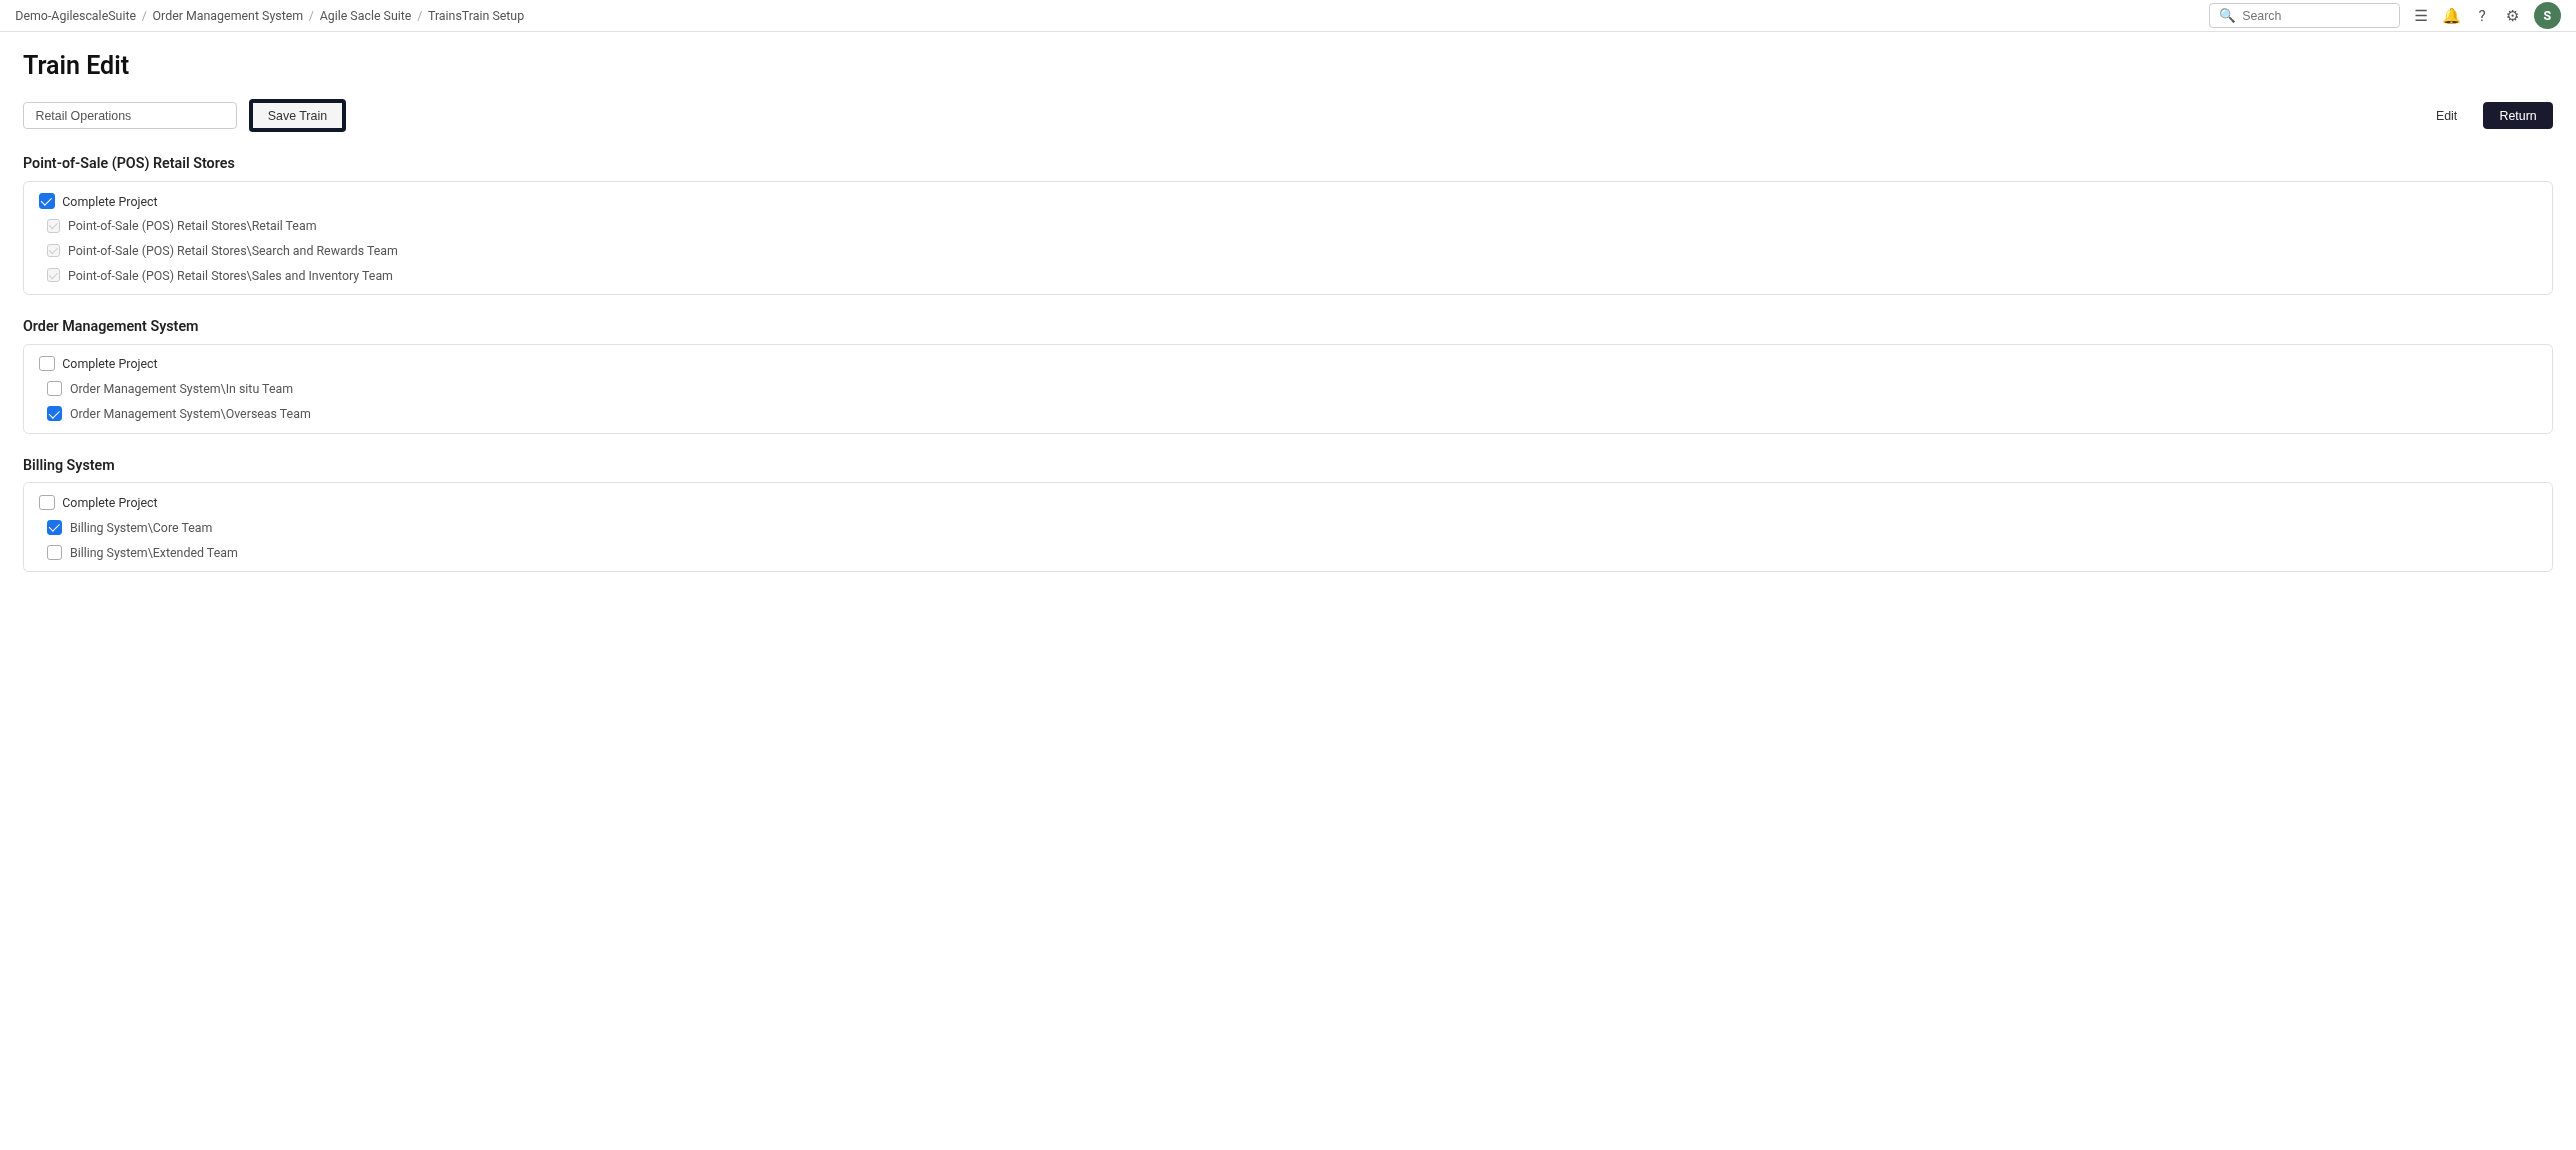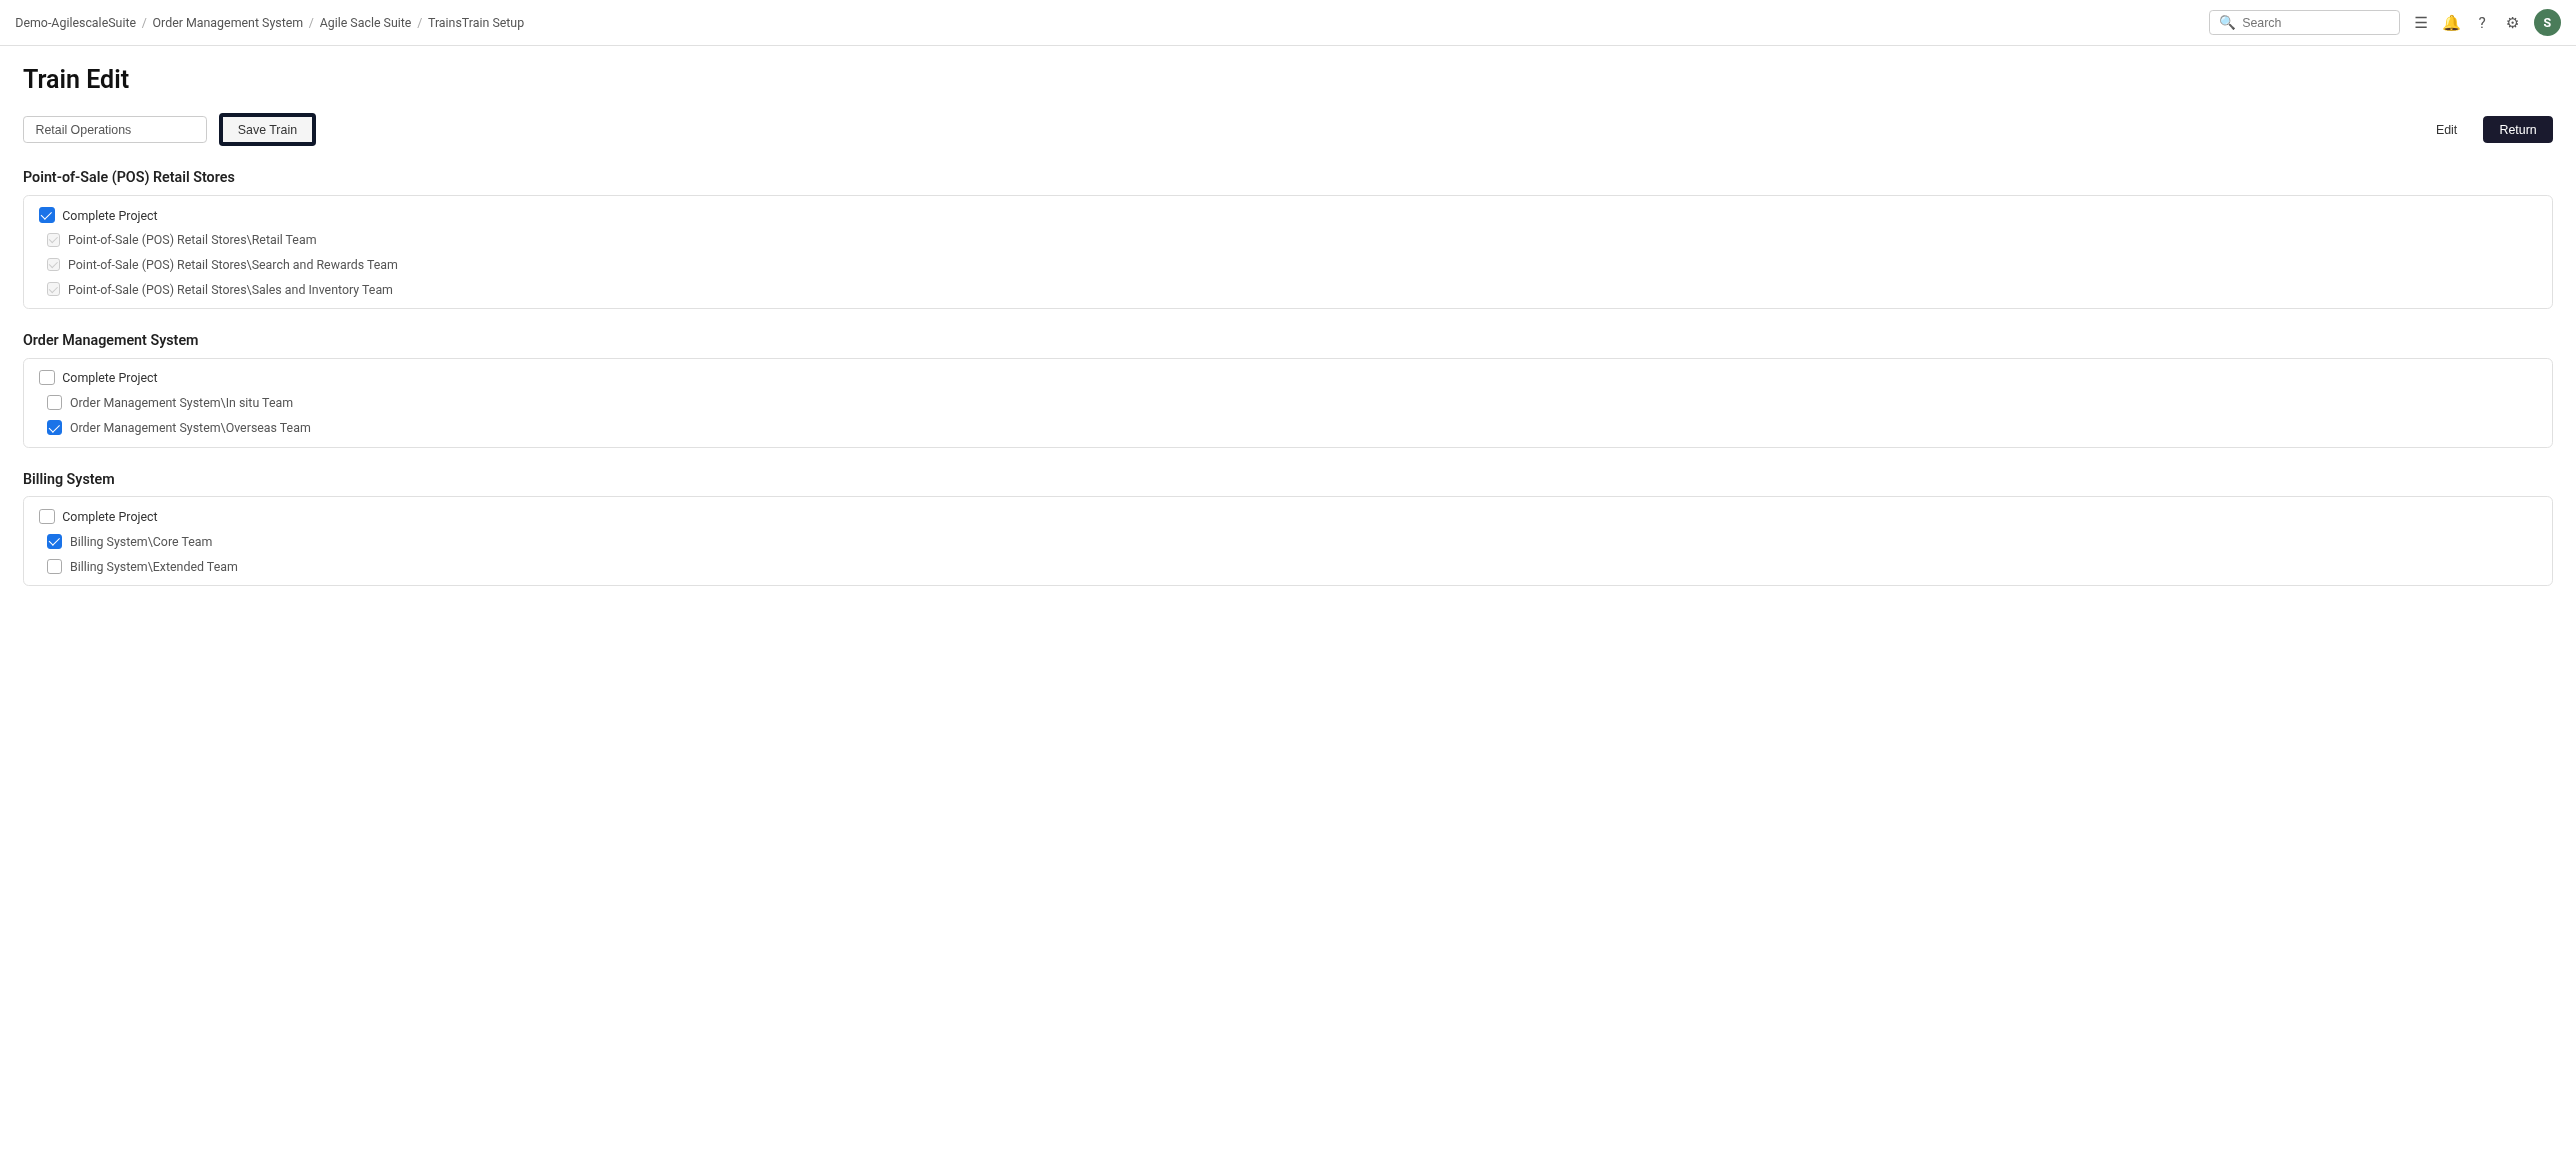--- a/index.html
+++ b/index.html
@@ -9,21 +9,21 @@
       color: #333;
       background: #fff;
     }
 
     
     .navbar {
       display: flex;
       align-items: center;
       justify-content: space-between;
       padding: 0 15.3px;
-      height: 46px;
+      height: 32px;
       border-bottom: 1px solid #e0e0e0;
       background: #fff;
     }
     .breadcrumb {
       display: flex;
       align-items: center;
       gap: 5.7px;
       font-size: 12.4px;
       color: #555;
     }
@@ -91,21 +91,21 @@
       display: flex;
       align-items: center;
       gap: 11.5px;
       margin-bottom: 23px;
     }
     .train-name-input {
       border: 1px solid #ccc;
       border-radius: 3.8px;
       padding: 5.7px 11.5px;
       font-size: 12.4px;
-      width: 184px;
+      width: 214px;
       color: #555;
       background: #fff;
     }
     .btn-save {
       background: #f5f5f5;
       border: 4px solid #0f172a;
       border-radius: 3.8px;
       padding: 5.7px 15.3px;
       font-size: 12.4px;
       cursor: pointer;

